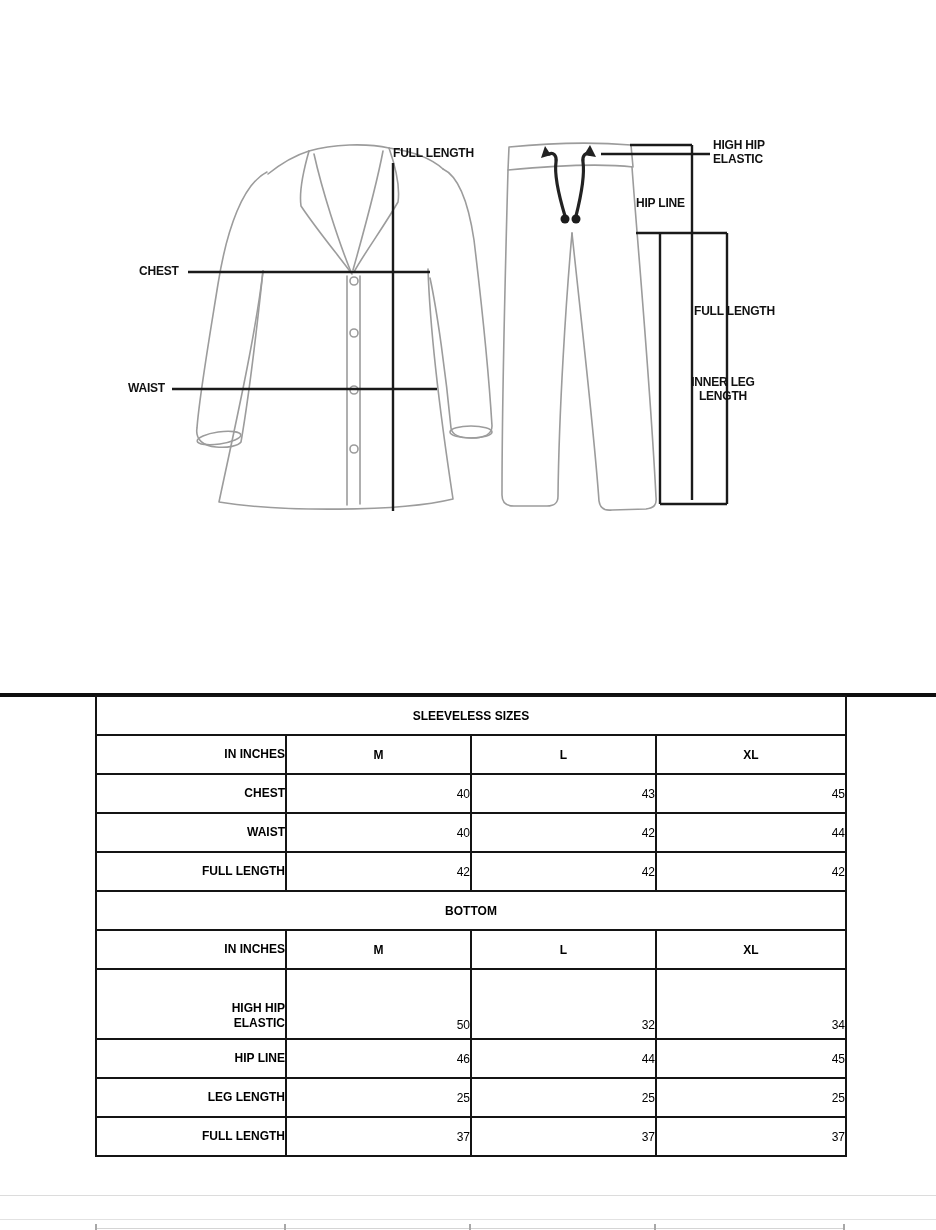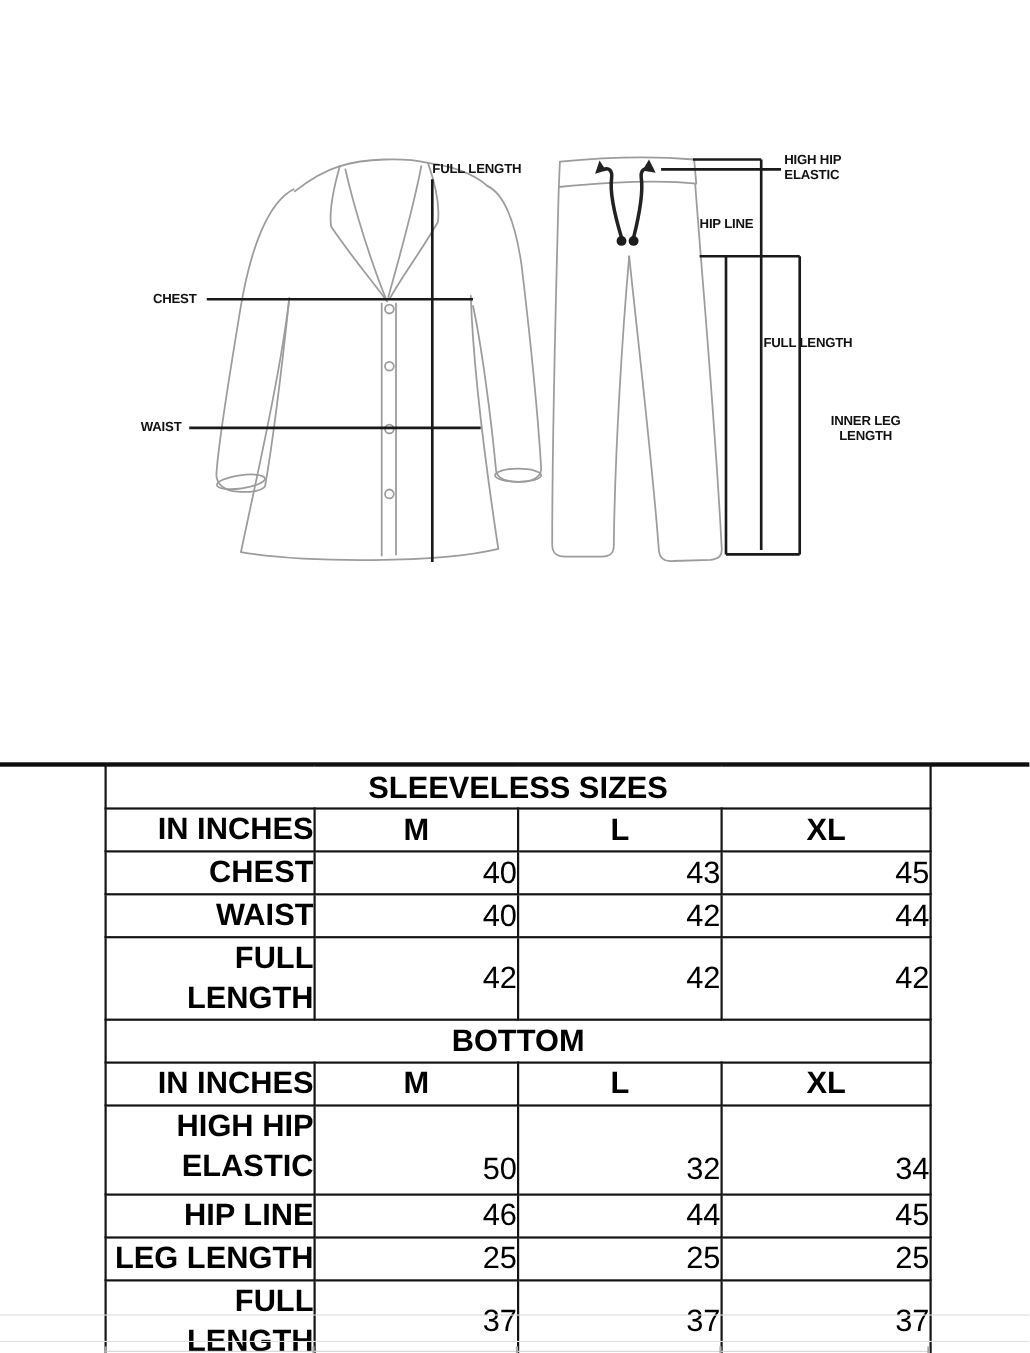--- a/index.html
+++ b/index.html
@@ -18,21 +18,21 @@
   
   .separator{position:absolute;left:0;top:693px;width:936px;height:4px;background:#0e0e0e;}
   
   .table-wrap{position:absolute;left:95px;top:695px;width:750px;}
   table.size{
     border-collapse:collapse;table-layout:fixed;width:750px;
     font-family:"Liberation Sans",sans-serif;color:#000;
   }
   table.size td{
     border:2px solid #141414;height:37px;padding:0;
-    font-size:28px;vertical-align:middle;background:#fff;
+    font-size:12px;vertical-align:middle;background:#fff;
   }
   td.title-cell{font-weight:bold;font-size:21px;text-align:center;}
   td.section-cell{font-weight:bold;font-size:21px;text-align:center;}
   td.lab{font-weight:bold;text-align:right;padding-left:9px;white-space:pre-line;line-height:1.3;}
   td.hdr{font-weight:bold;text-align:center;}
   td.val{text-align:right;font-weight:normal;}
   tr.tall td{height:62px;vertical-align:bottom;padding-bottom:6px;}
   
   .hline{position:absolute;height:1px;background:#dcdcdc;}
   .tick{position:absolute;width:2px;height:6px;background:#a8a8a8;top:1224px;}
@@ -92,21 +92,21 @@
     </g>
   </svg>
 
   <div class="lbl" style="left:393px;top:146px;">FULL LENGTH</div>
   <div class="lbl" style="left:139px;top:264px;">CHEST</div>
   <div class="lbl" style="left:128px;top:381px;">WAIST</div>
   <div class="lbl" style="left:713px;top:138px;">HIGH HIP
 ELASTIC</div>
   <div class="lbl" style="left:636px;top:196px;">HIP LINE</div>
   <div class="lbl" style="left:694px;top:304px;">FULL LENGTH</div>
-  <div class="lbl center" style="left:752px;top:375px;width:70px;">INNER LEG
+  <div class="lbl center" style="left:688px;top:375px;width:70px;">INNER LEG
 LENGTH</div>
 </div>
 
 <div class="separator"></div>
 
 <div class="table-wrap">
   <table class="size">
     <colgroup>
         <col style="width:190px">
         <col style="width:185px">

